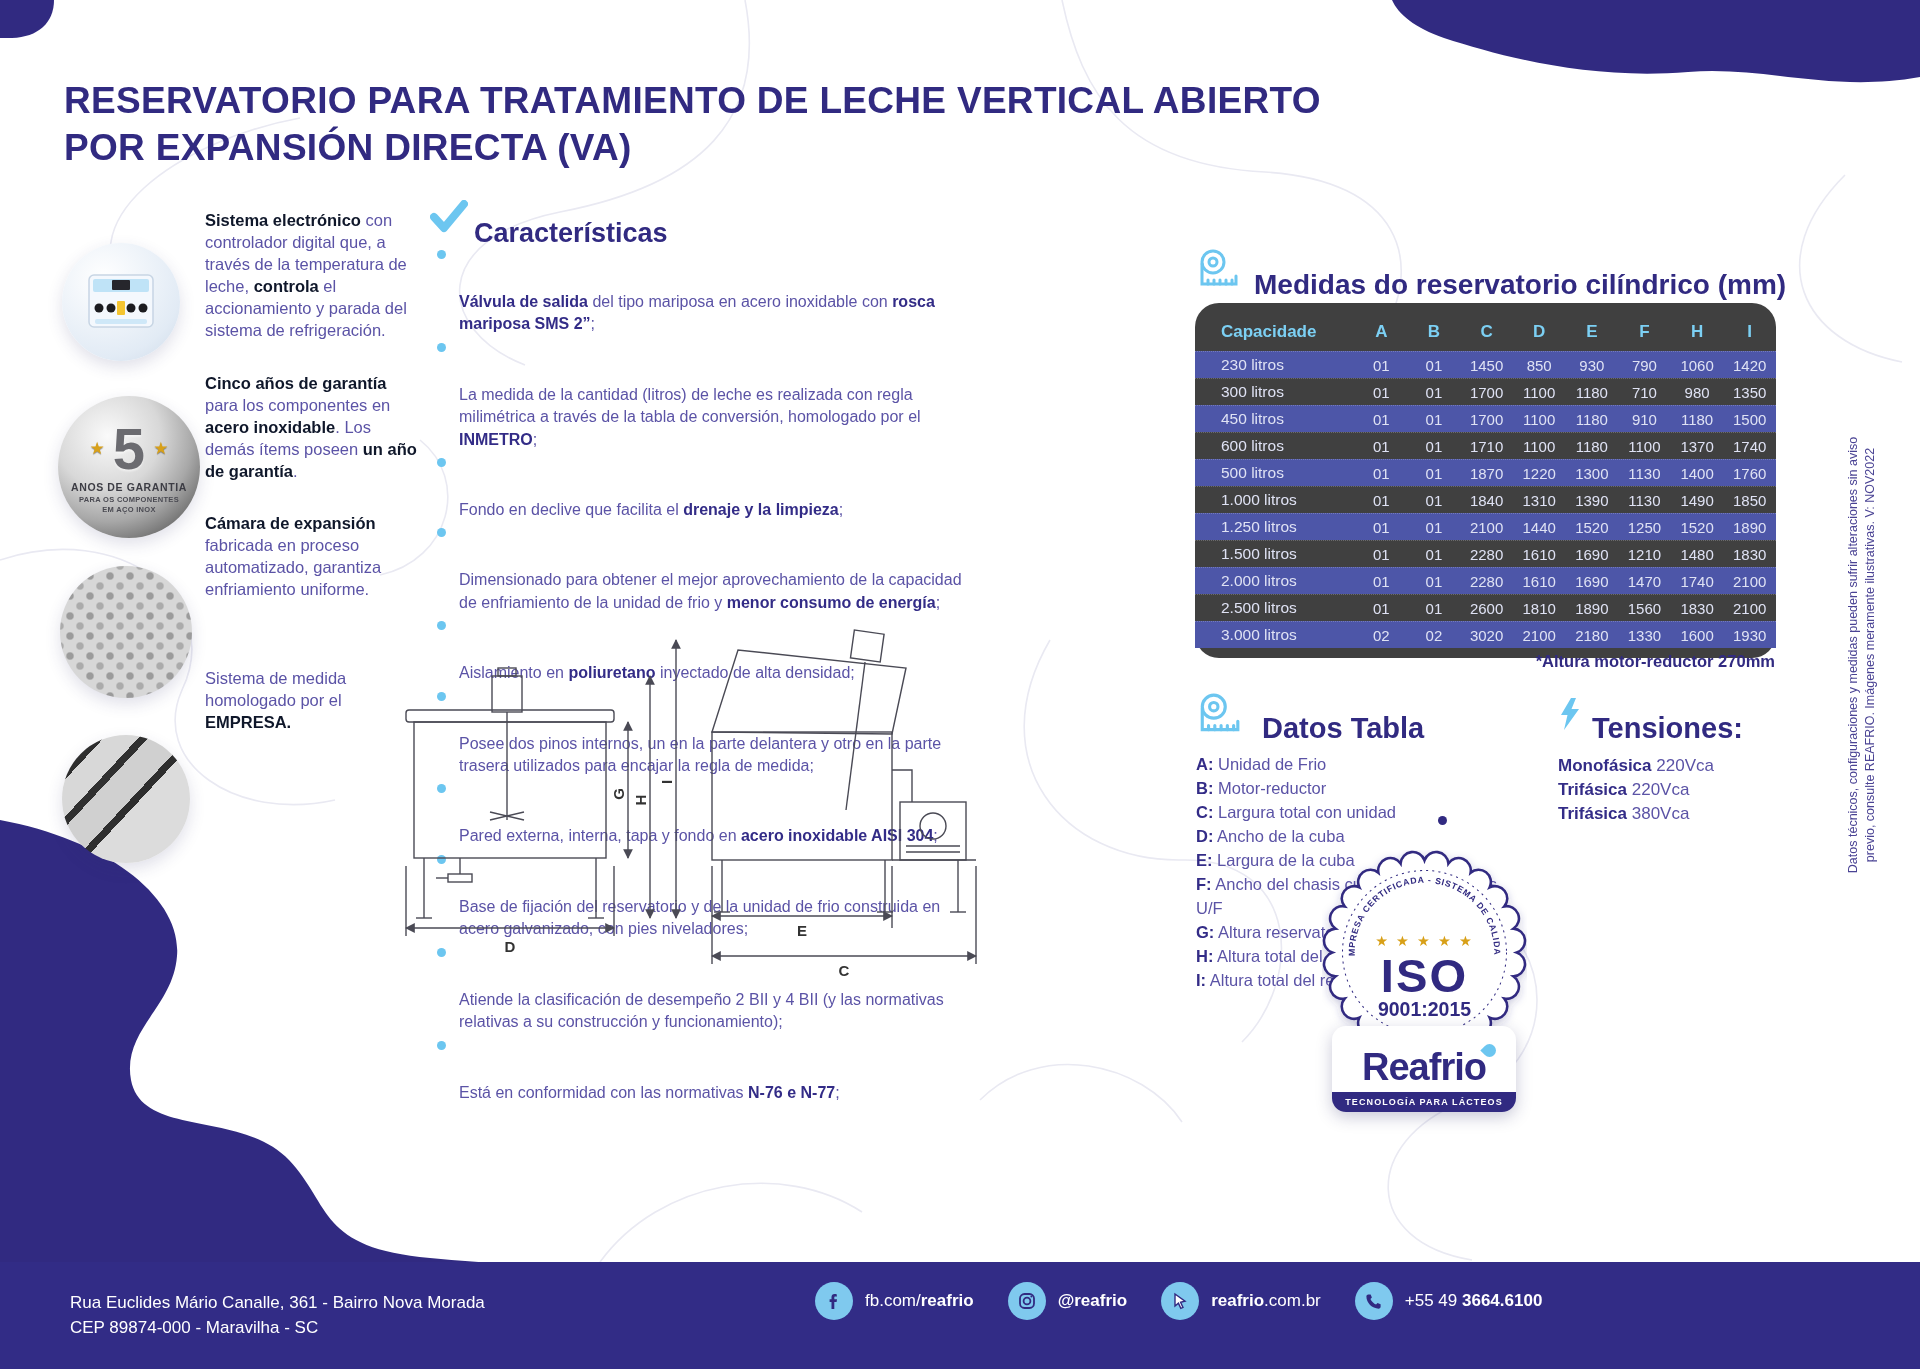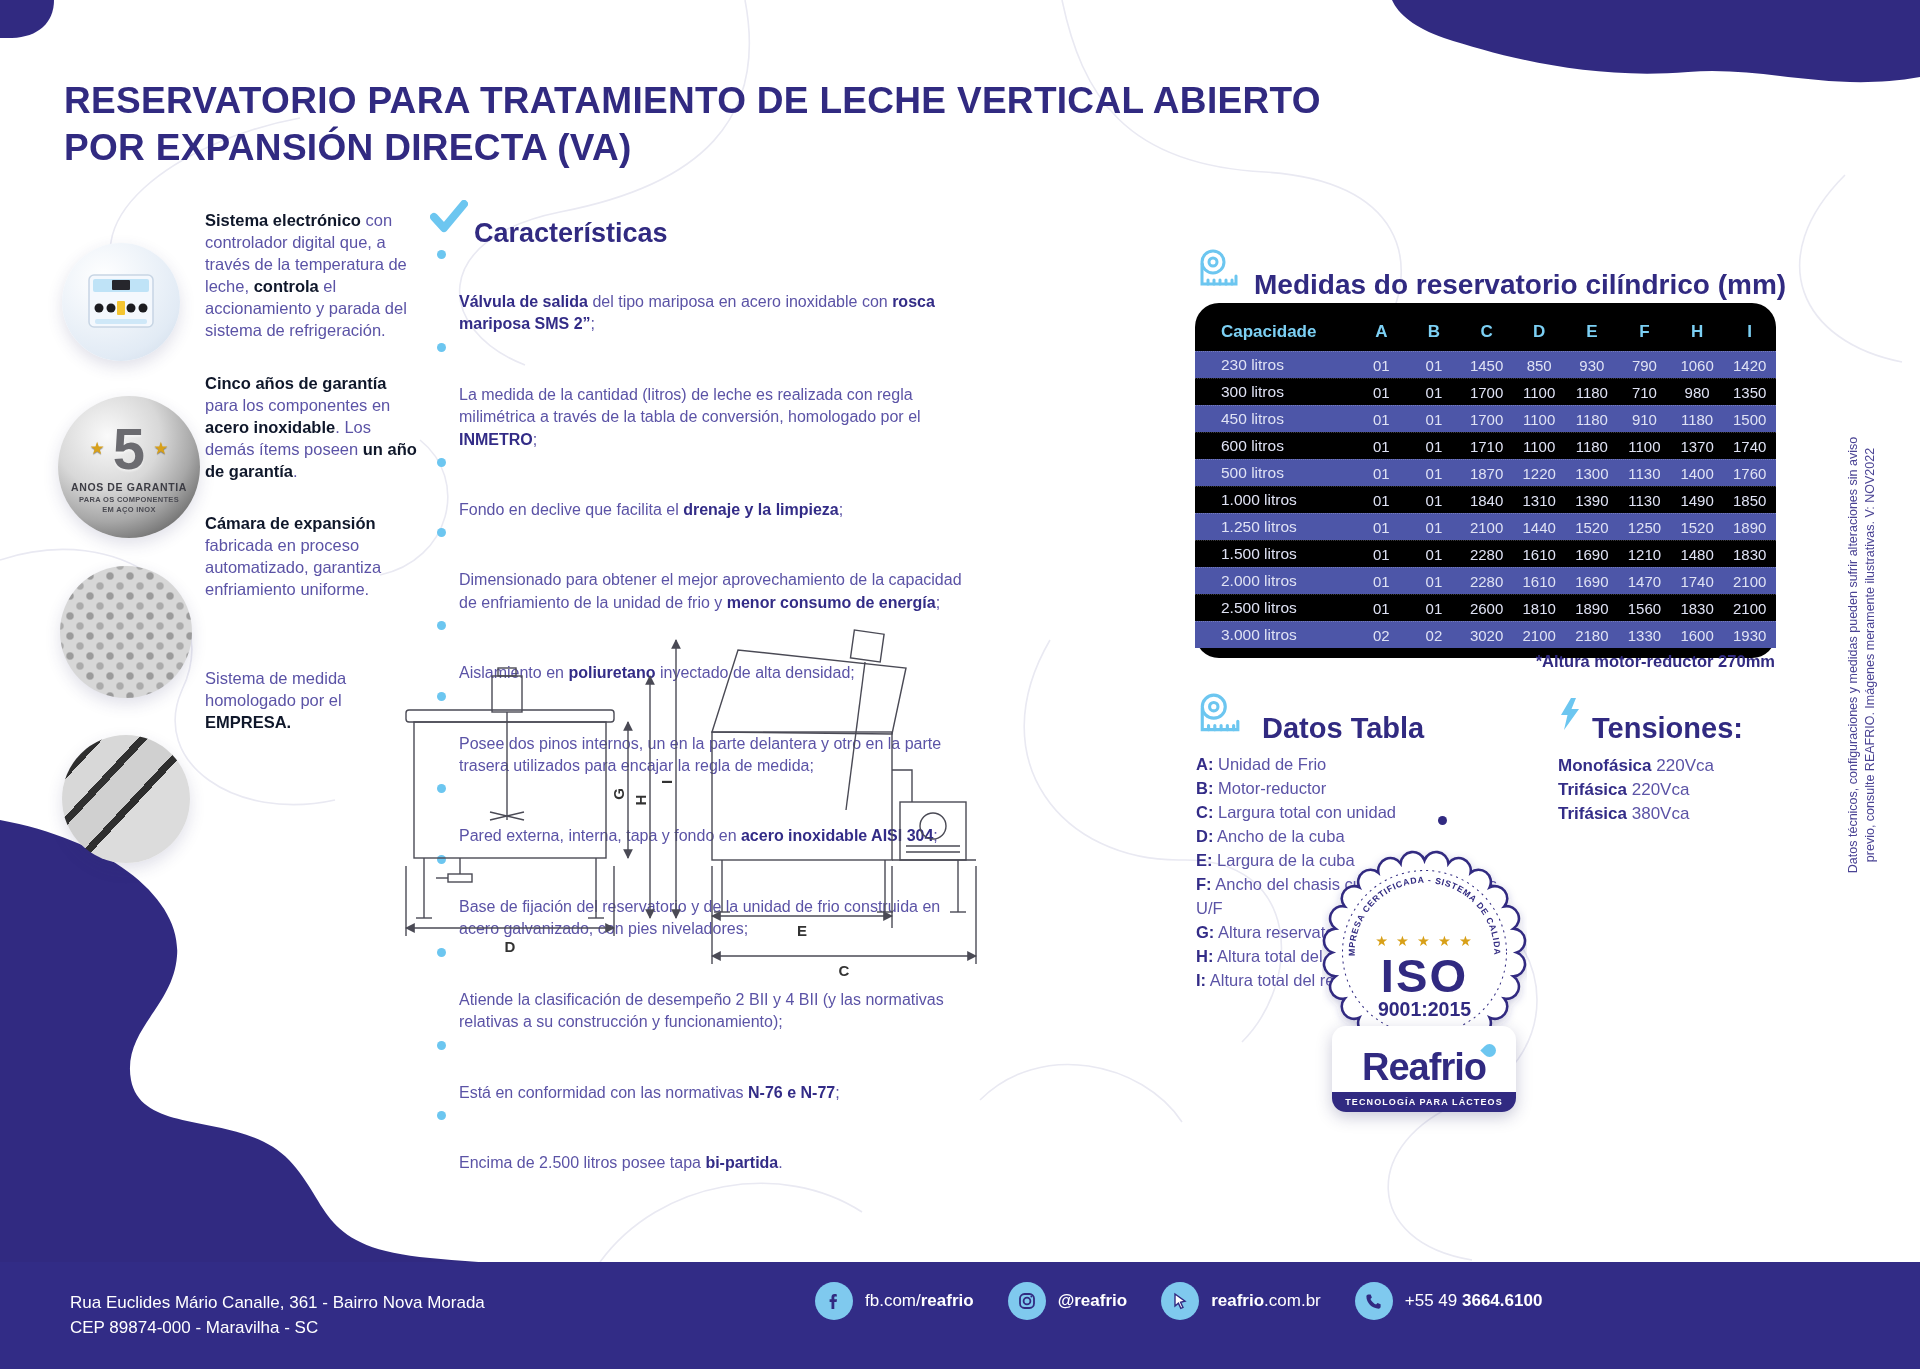--- a/index.html
+++ b/index.html
@@ -51,21 +51,21 @@
   .bullets{left:437px;top:243px;width:545px;z-index:2;}
   .bullet{display:flex;gap:13px;}
   .bullet-dot{flex:0 0 9px;width:9px;height:9px;border-radius:50%;background:#6cc6f0;margin-top:7px;}
   .bullet-text{font-size:16px;line-height:22.4px;color:#5b53a6;margin-top:48px;}
   .bullet-text b{color:#332c87;}
 
   
   .tape-icon{z-index:2;}
   .i-medidas{left:1196px;top:248px;width:44px;height:42px;}
   .h-medidas{left:1254px;top:254px;font-size:28px;}
-  .m-table{left:1195px;top:303px;width:581px;background:#000000;border-radius:24px;
+  .m-table{left:1195px;top:303px;width:581px;background:#404040;border-radius:24px;
            padding:10px 0 10px 0;z-index:2;box-sizing:border-box;}
   .t-head,.t-row{display:flex;align-items:center;}
   .t-head{height:38px;}
   .t-row{height:26px;border-top:1px dotted rgba(255,255,255,.22);}
   .t-row:nth-child(even){background:#4d56a8;}
   .t-cap{flex:0 0 160px;padding-left:26px;text-align:left;box-sizing:border-box;}
   .t-vals{flex:1;display:flex;}
   .t-cell{font-size:15px;color:#dfe2f4;}
   .t-val{flex:1;text-align:center;}
   .t-letter{flex:1;text-align:center;}
@@ -229,24 +229,20 @@
       <div class="bullet">
         <span class="bullet-dot"></span>
         <span class="bullet-text">Atiende la clasificación de desempeño 2 BII y 4 BII (y las normativas relativas a su construcción y funcionamiento);</span>
       </div>
 
       <div class="bullet">
         <span class="bullet-dot"></span>
         <span class="bullet-text">Está en conformidad con las normativas <b>N-76 e N-77</b>;</span>
       </div>
 
-      <div class="bullet">
-        <span class="bullet-dot"></span>
-        <span class="bullet-text">Encima de 2.500 litros posee tapa <b>bi-partida</b>.</span>
-      </div>
 
   </div>
 
   <svg class="abs tape-icon i-medidas" viewBox="0 0 44 42">
     <g stroke="#6cc6f0" stroke-width="3" fill="none" stroke-linecap="round">
       <circle cx="17" cy="14" r="11"></circle>
       <circle cx="17" cy="14" r="4"></circle>
       <path d="M6,16 L6,36 L40,36 L40,28"></path>
       <path d="M12,36 v-4 M18,36 v-4 M24,36 v-4 M30,36 v-4 M36,36 v-4"></path>
     </g>

